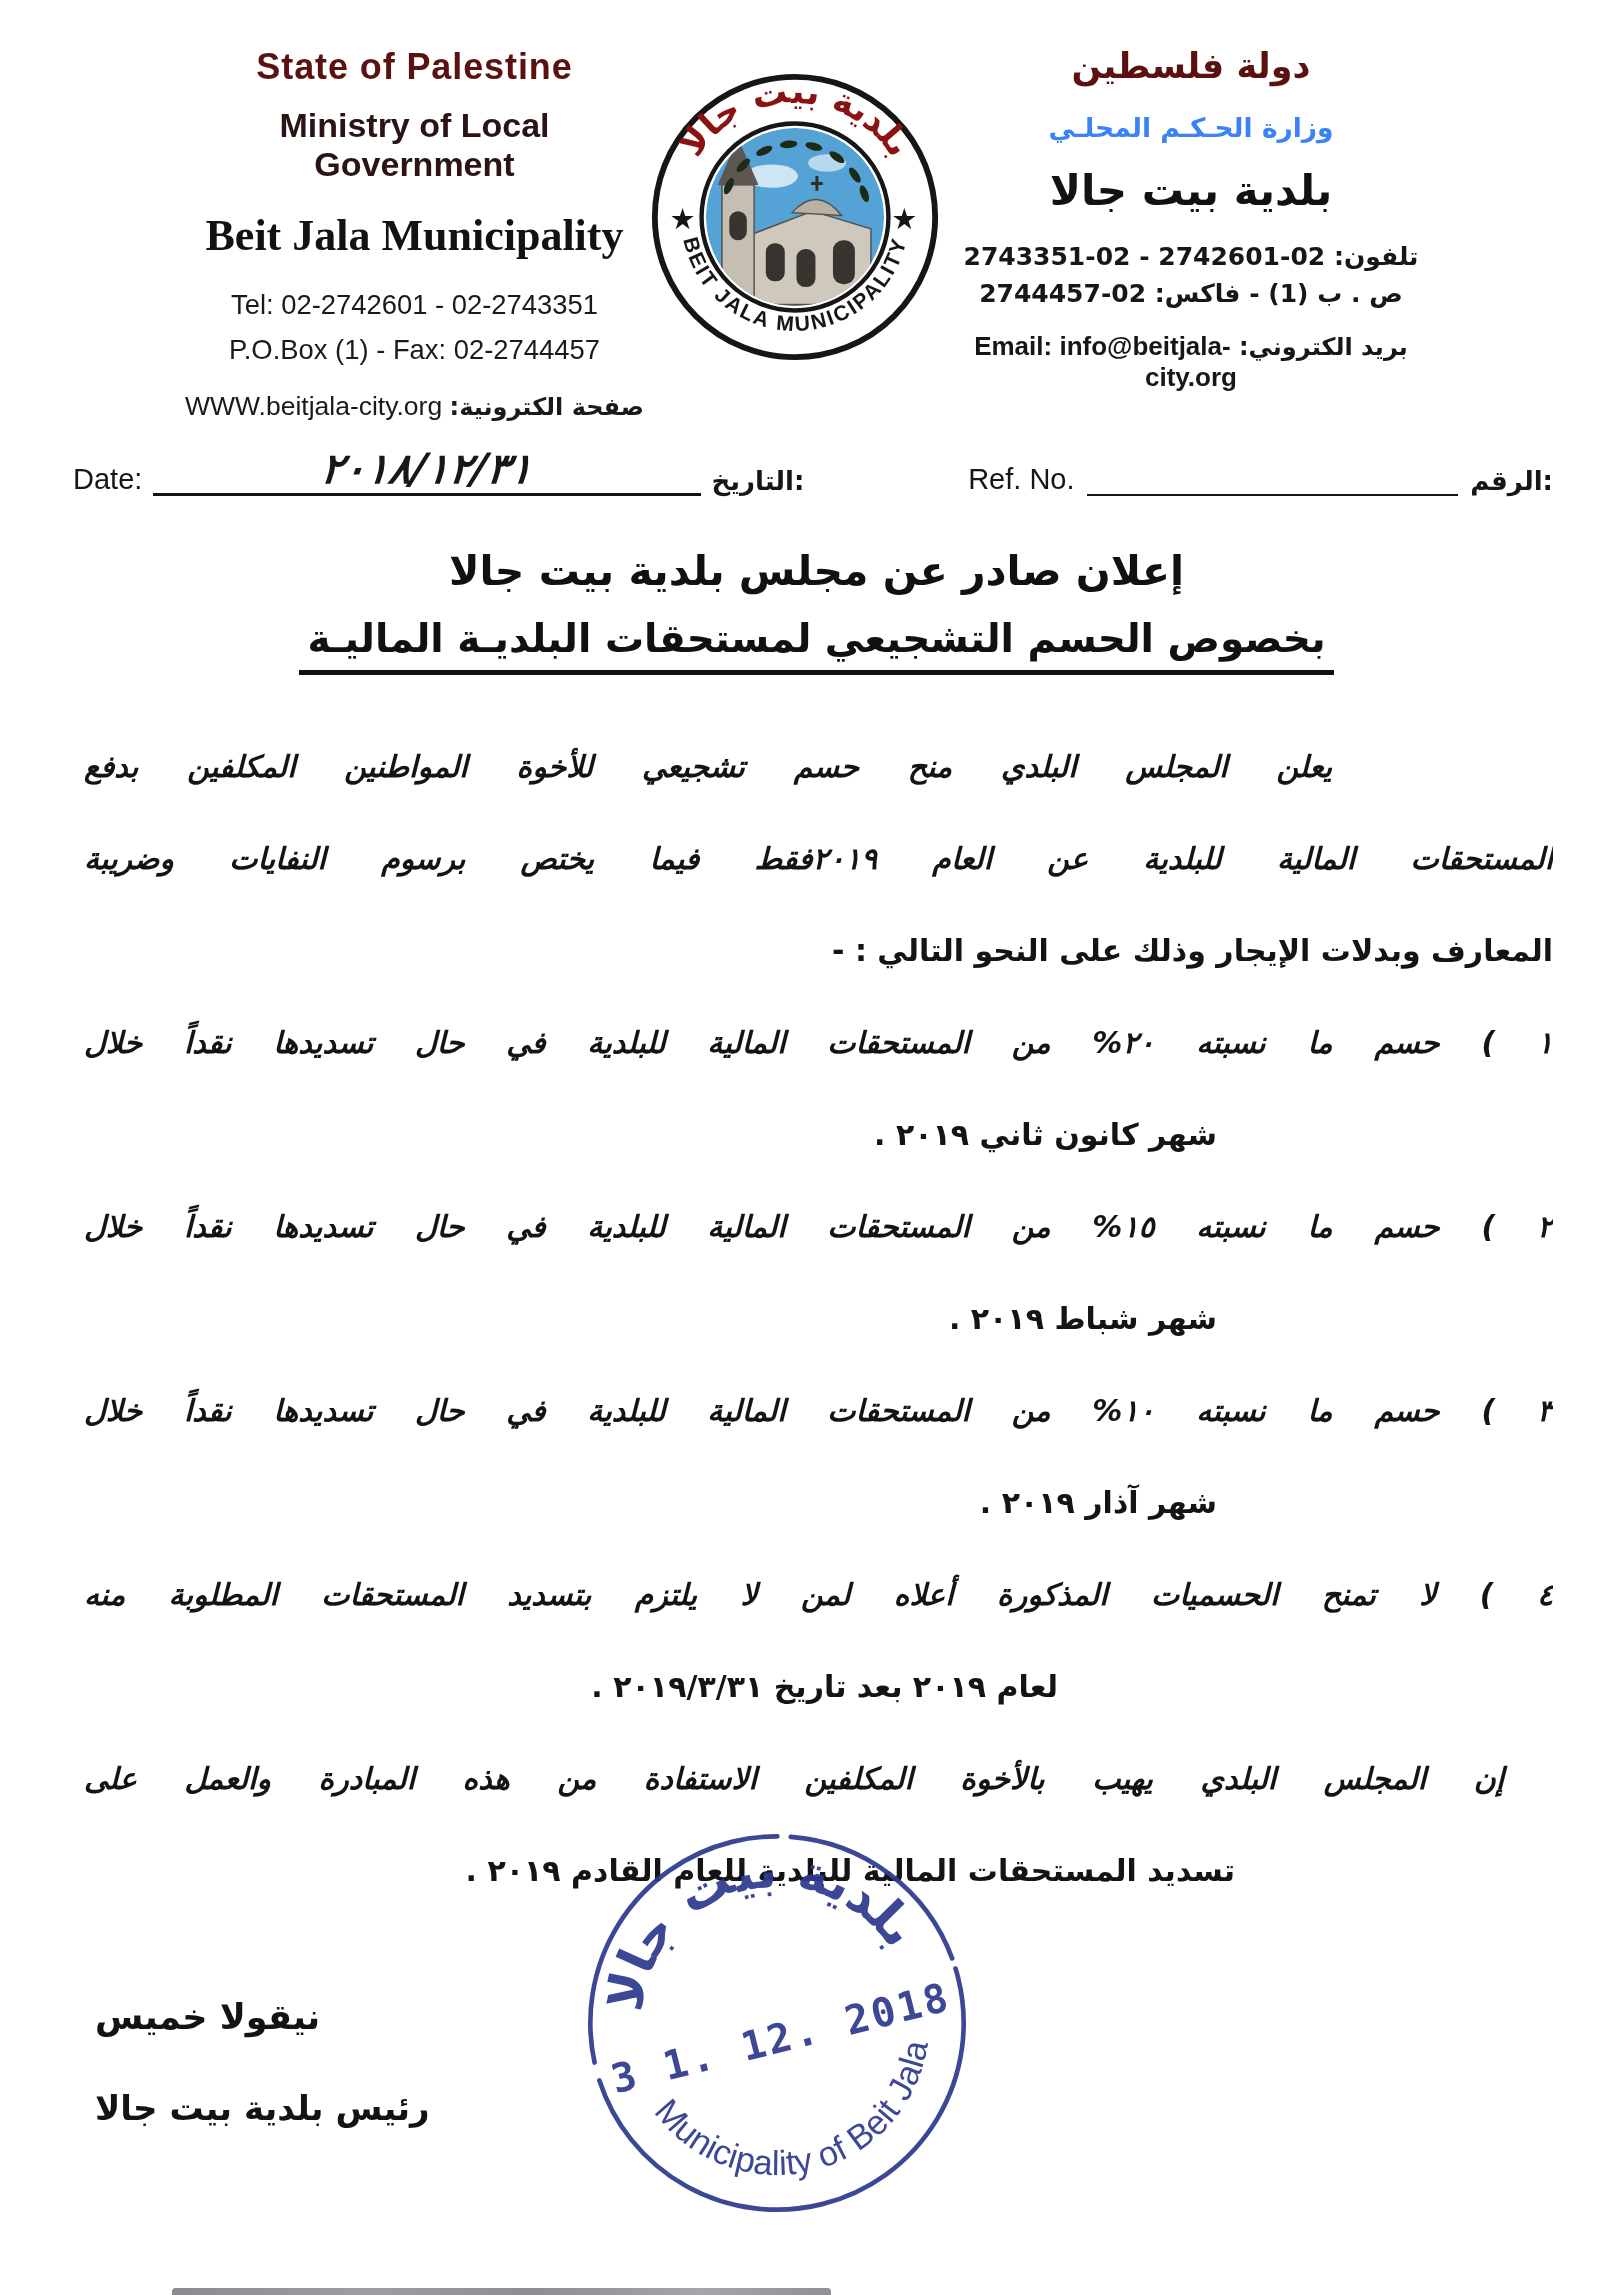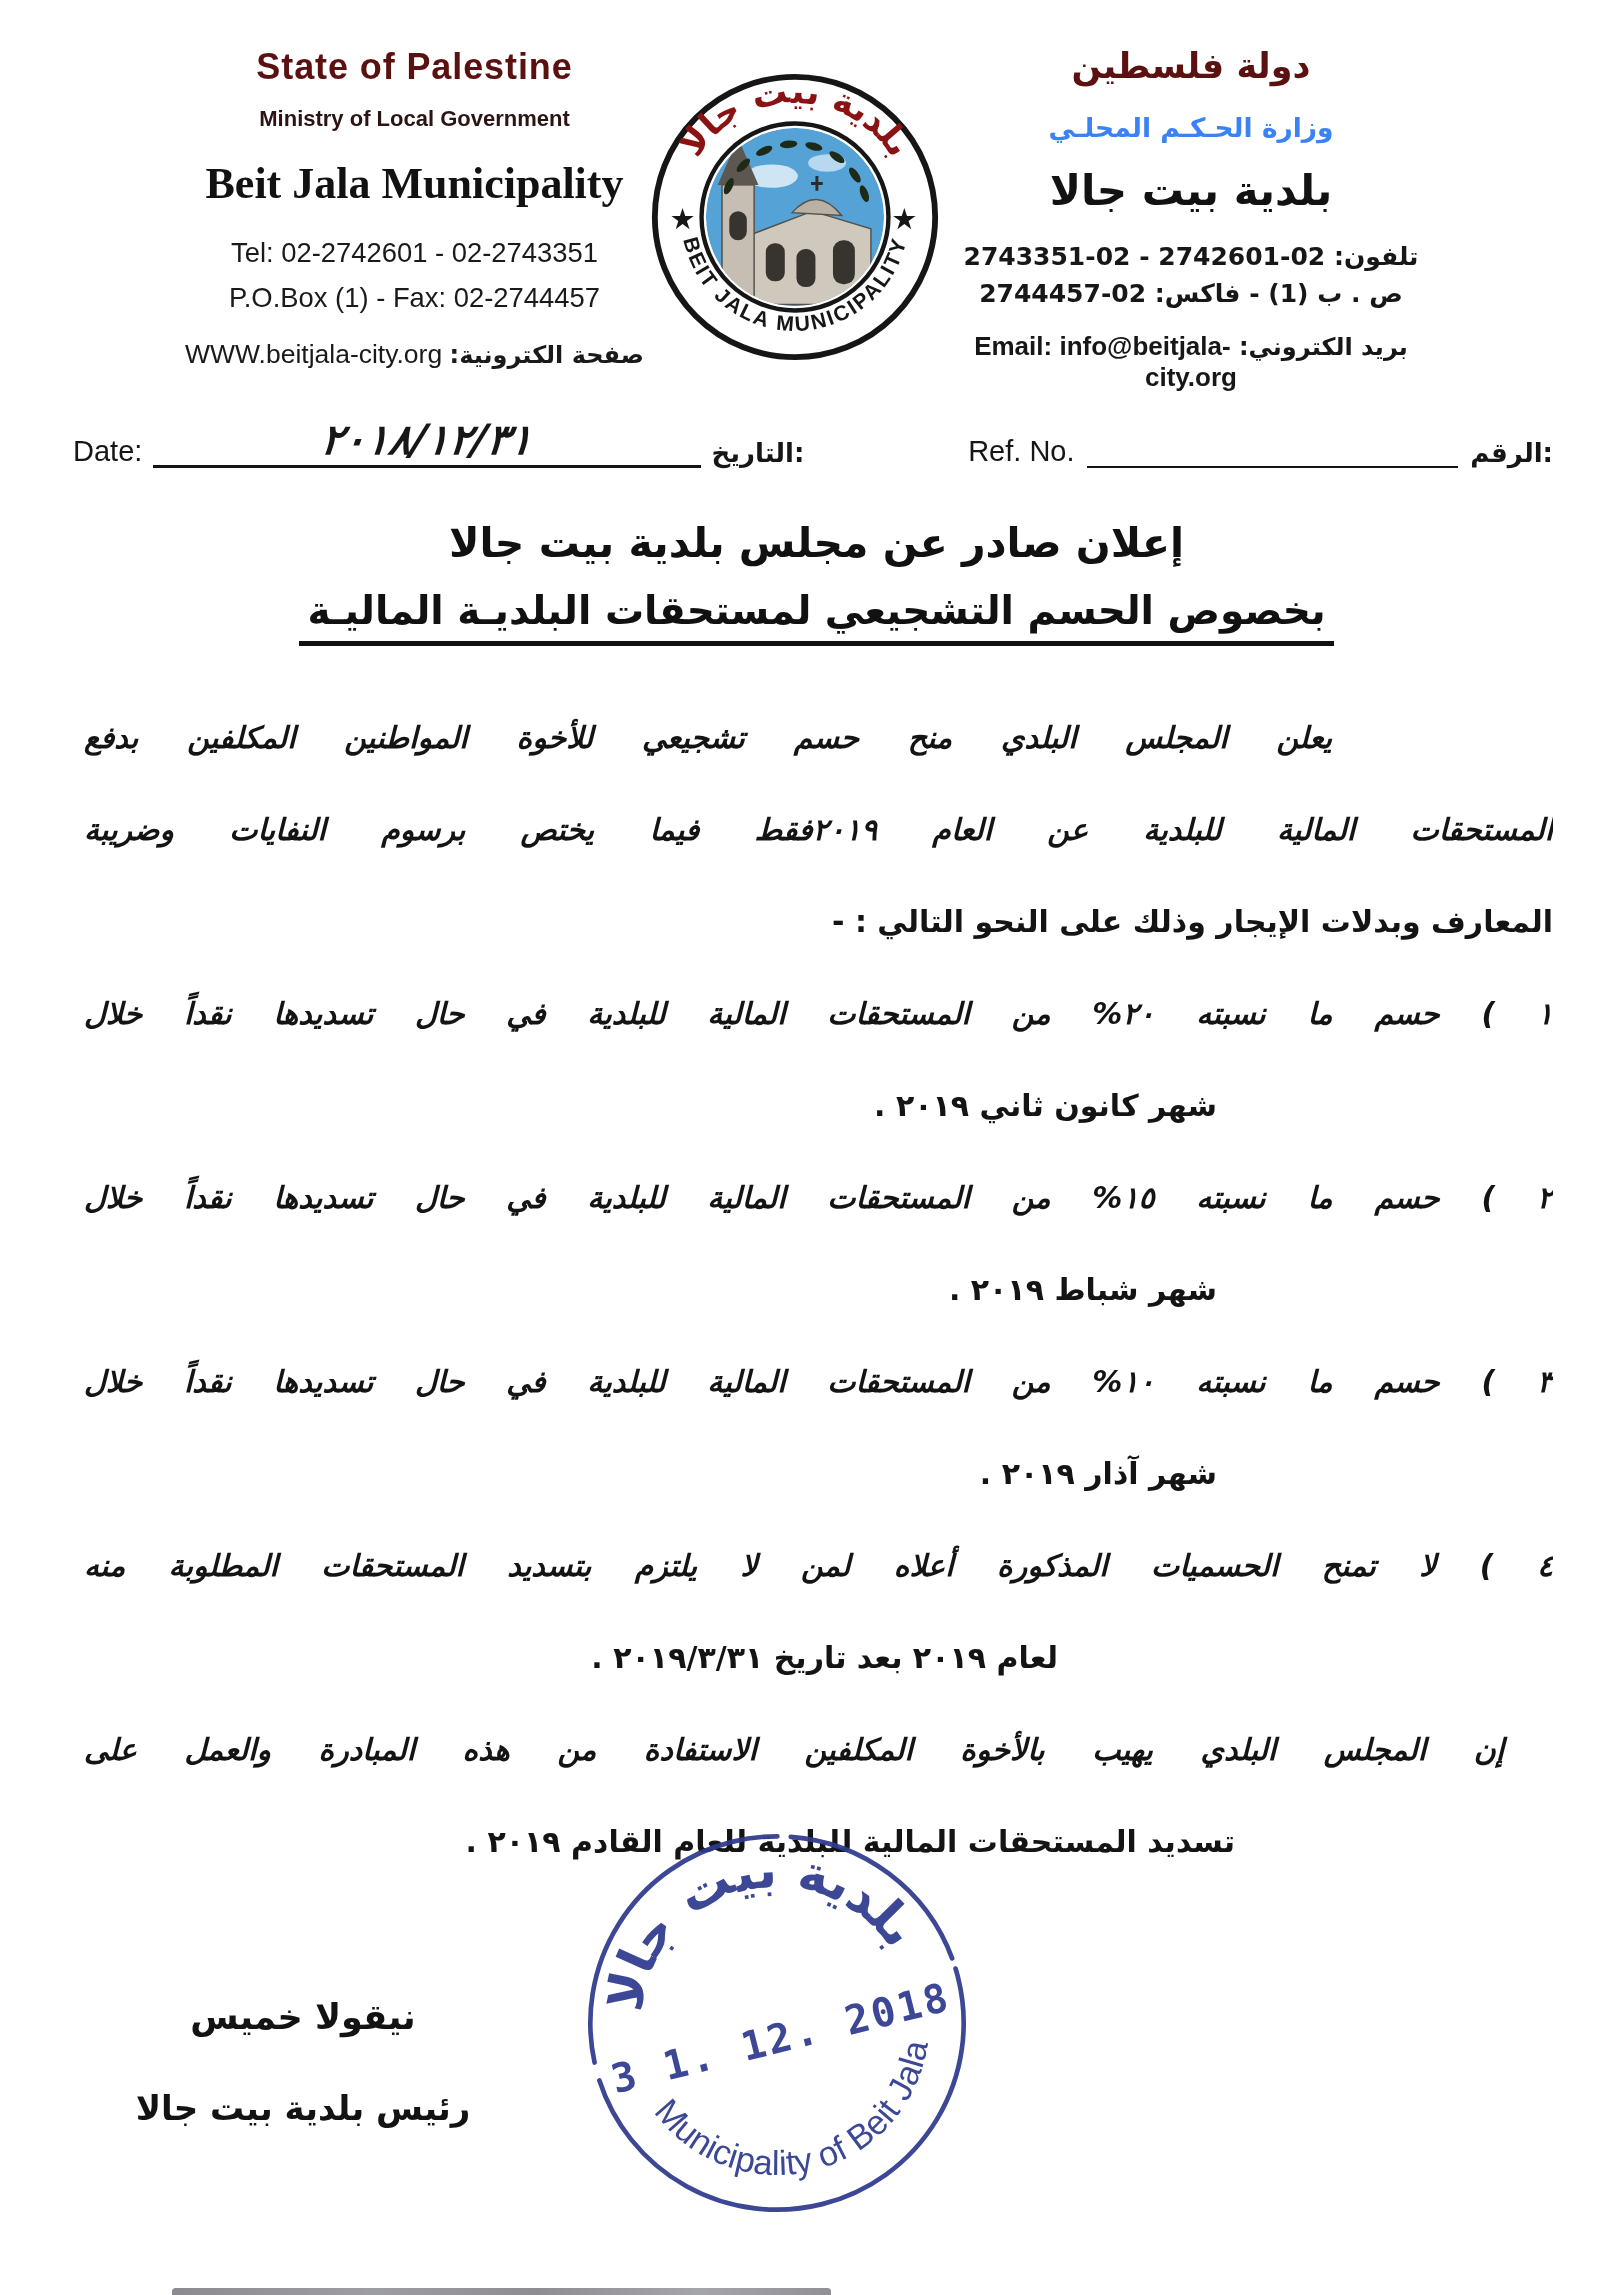--- a/index.html
+++ b/index.html
@@ -7,21 +7,21 @@
   .page {
     position:relative; width:1606px; height:2295px; margin:0 auto;
     background:#ffffff; color:#171717; overflow:hidden;
     font-family:"DejaVu Sans", sans-serif;
   }
   
   .header { display:flex; justify-content:center; align-items:flex-start; padding:46px 58px 0 73px; }
   .h-left  { width:469px; text-align:center; font-family:"Liberation Sans", sans-serif; }
   .h-right { width:500px; text-align:center; }
   .hl-state { color:#5c1111; font-size:36px; font-weight:bold; letter-spacing:0.9px; }
-  .hl-ministry { color:#2c1414; font-size:22px; font-weight:bold; margin-top:17.7px; }
+  .hl-ministry { color:#2c1414; font-size:34px; font-weight:bold; margin-top:17.7px; }
   .hl-muni { font-family:"Liberation Serif", serif; font-size:44px; font-weight:bold; margin-top:26.5px; color:#121212; }
   .hl-tel  { font-size:27.4px; margin-top:28px; color:#1a1a1a; }
   .hl-fax  { font-size:27.4px; margin-top:12.4px; color:#1a1a1a; }
   .hl-web  { font-size:26.5px; margin-top:25px; direction:rtl; color:#1a1a1a; }
   .ar-label { font-family:"DejaVu Sans", sans-serif; font-weight:bold; font-size:24px; }
   .hr-state { color:#5c1111; font-size:35px; font-weight:bold; }
   .hr-ministry { font-size:26.5px; font-weight:bold; margin-top:26px; color:#3b82f6; }
   .hr-muni { font-size:42px; font-weight:bold; margin-top:23px; color:#121212; }
   .hr-tel { font-size:25px; font-weight:bold; margin-top:26.5px; direction:rtl; }
   .hr-fax { font-size:25px; font-weight:bold; margin-top:8.8px; direction:rtl; }
@@ -45,21 +45,21 @@
   .body-block { direction:rtl; font-weight:bold; font-size:30px; color:#141414; padding:46px 53px 0 84px; }
   .bl { height:92px; line-height:92px; text-align:right; overflow:hidden; }
   .nowrap { white-space:nowrap; }
   .just { text-align:justify; text-align-last:justify;font-style:italic; }
   .ind250 { padding-right:221px; }
   .ind55  { padding-right:49px; }
   .tail380 { padding-right:336px; }
   .tail560 { padding-right:495px; }
   .tail360 { padding-right:318px; }
   
-  .signature { position:absolute; left:95px; top:1997px; width:416px; text-align:center; direction:rtl; font-weight:bold; color:#131313; }
+  .signature { position:absolute; left:95px; top:1997px; width:416px; text-align:left; direction:rtl; font-weight:bold; color:#131313; }
   .sig-name { font-size:35px; }
   .sig-title { font-size:34px; margin-top:51px; }
   
   .stamp { position:absolute; left:577px; top:1823px; width:400px; height:400px; transform:rotate(-14deg); opacity:0.93; }
   
   .artifact { position:absolute; left:172px; bottom:0; width:659px; height:7px; border-radius:3.5px 3.5px 0 0; opacity:0.55;
     background:linear-gradient(90deg,#2c2c34 0%,#4c4c58 30%,#2f2f38 55%,#5a5a66 80%,#35353e 100%); }
 </style>
 </head>
 <body>

